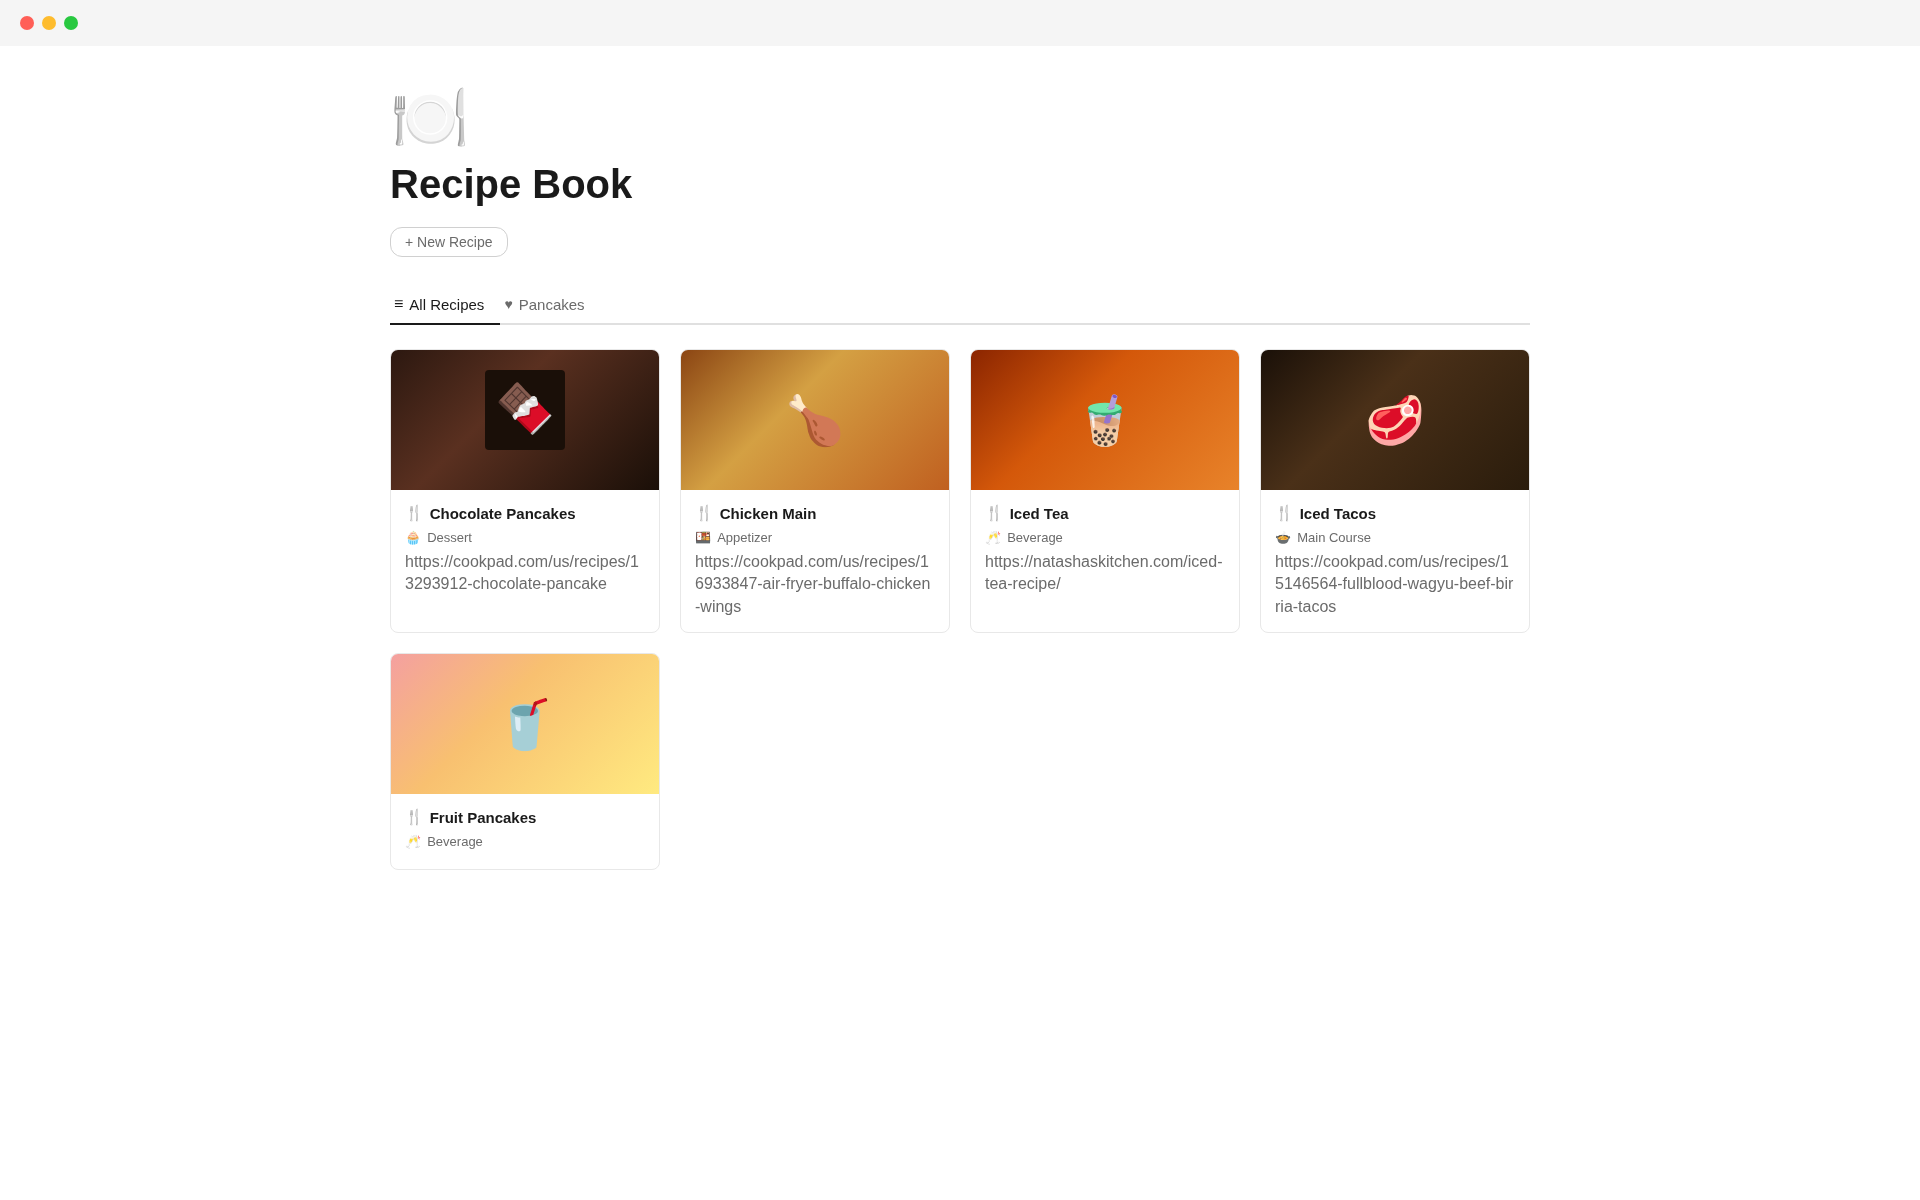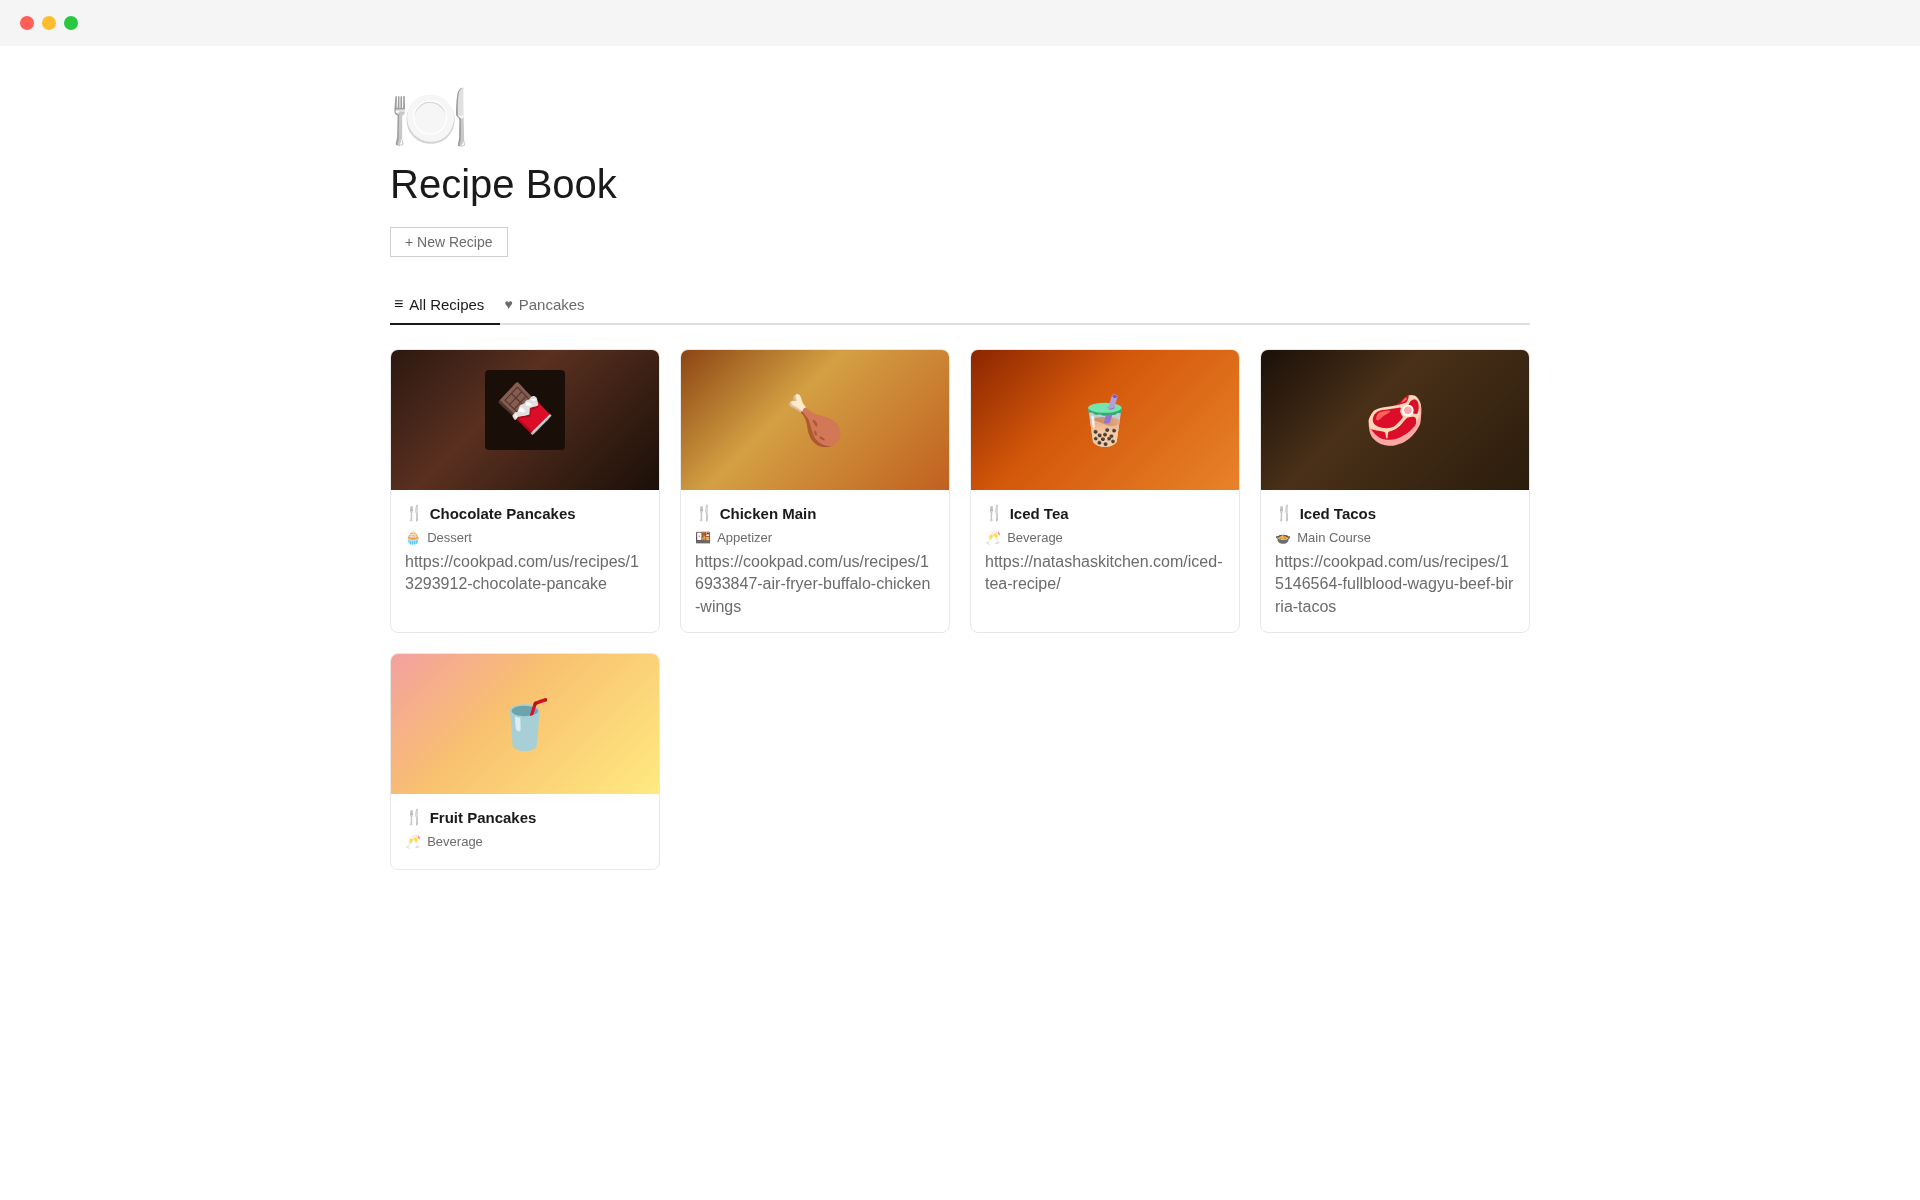--- a/index.html
+++ b/index.html
@@ -37,33 +37,33 @@
 
     
     .page-icon {
       font-size: 64px;
       margin-bottom: 12px;
       display: block;
       line-height: 1;
     }
     .page-title {
       font-size: 40px;
-      font-weight: 400;
+      font-weight: 700;
       color: #1a1a1a;
       margin-bottom: 20px;
     }
 
     
     .new-recipe-btn {
       display: inline-flex;
       align-items: center;
       gap: 6px;
       padding: 6px 14px;
       border: 1px solid #d0d0d0;
-      border-radius: 0;
+      border-radius: 12px;
       background: #ffffff;
       color: #6b6b6b;
       font-size: 14px;
       cursor: pointer;
       margin-bottom: 28px;
     }
 
     
     .tabs {
       display: flex;

